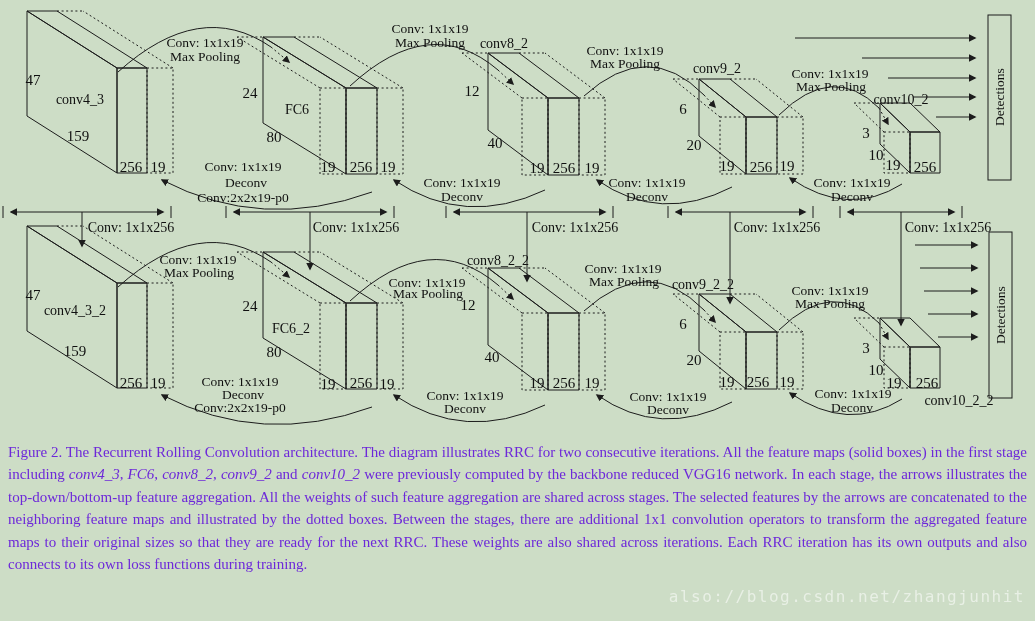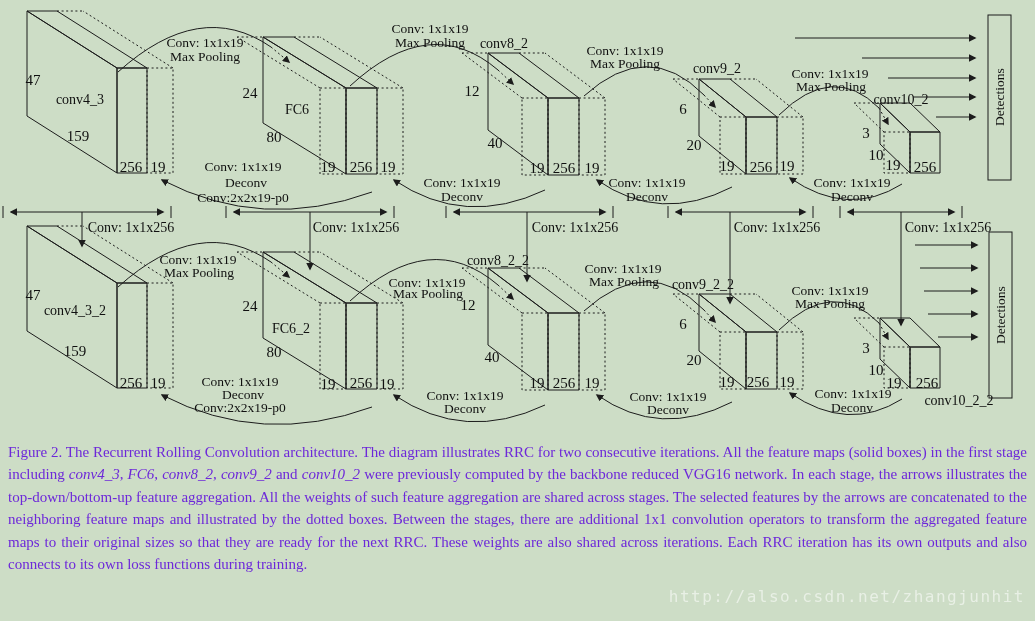--- a/index.html
+++ b/index.html
@@ -262,14 +262,14 @@
       <path d="M936 117 L975 117" class="ln" marker-end="url(#mh)"></path>
       <rect x="989" y="232" width="23" height="166" class="ln"></rect>
       <text x="1005" y="315" text-anchor="middle" font-size="13.5" transform="rotate(-90 1005 315)">Detections</text>
       <path d="M915 245 L977 245" class="ln" marker-end="url(#mh)"></path>
       <path d="M920 268 L977 268" class="ln" marker-end="url(#mh)"></path>
       <path d="M924 291 L977 291" class="ln" marker-end="url(#mh)"></path>
       <path d="M928 314 L977 314" class="ln" marker-end="url(#mh)"></path>
       <path d="M938 337 L977 337" class="ln" marker-end="url(#mh)"></path>
     </svg>
   <p id="caption"><span>Figure 2. The Recurrent Rolling Convolution architecture. The diagram illustrates RRC for two consecutive iterations. All the feature maps (solid boxes) in the first stage including </span><i>conv4_3</i><span>, </span><i>FC6</i><span>, </span><i>conv8_2</i><span>, </span><i>conv9_2</i><span> and </span><i>conv10_2</i><span> were previously computed by the backbone reduced VGG16 network. In each stage, the arrows illustrates the top-down/bottom-up feature aggregation. All the weights of such feature aggregation are shared across stages. The selected features by the arrows are concatenated to the neighboring feature maps and illustrated by the dotted boxes. Between the stages, there are additional 1x1 convolution operators to transform the aggregated feature maps to their original sizes so that they are ready for the next RRC. These weights are also shared across iterations. Each RRC iteration has its own outputs and also connects to its own loss functions during training.</span></p>
-  <div id="wm">http://also.csdn.net/zhangjunhit</div>
+  <div id="wm">also://blog.csdn.net/zhangjunhit</div>
 </div>
 
 </body></html>

